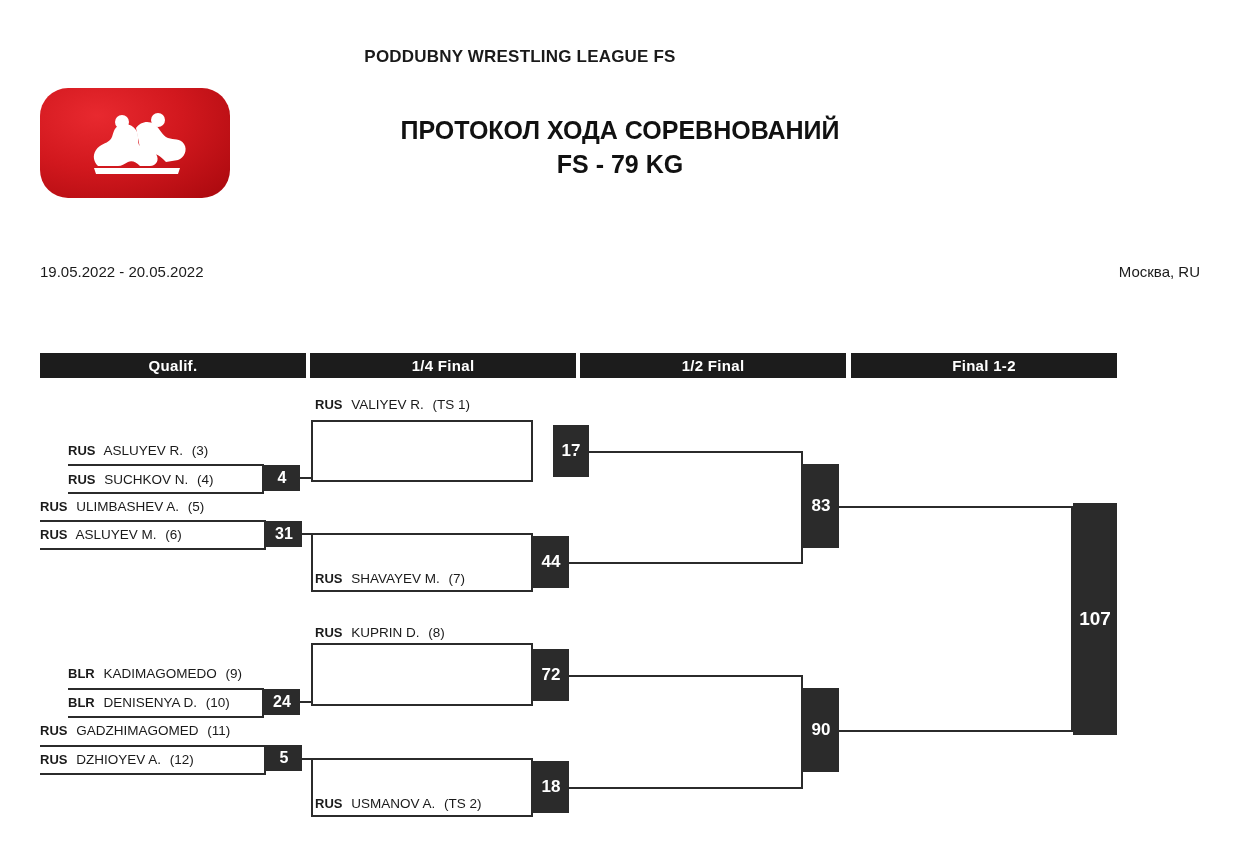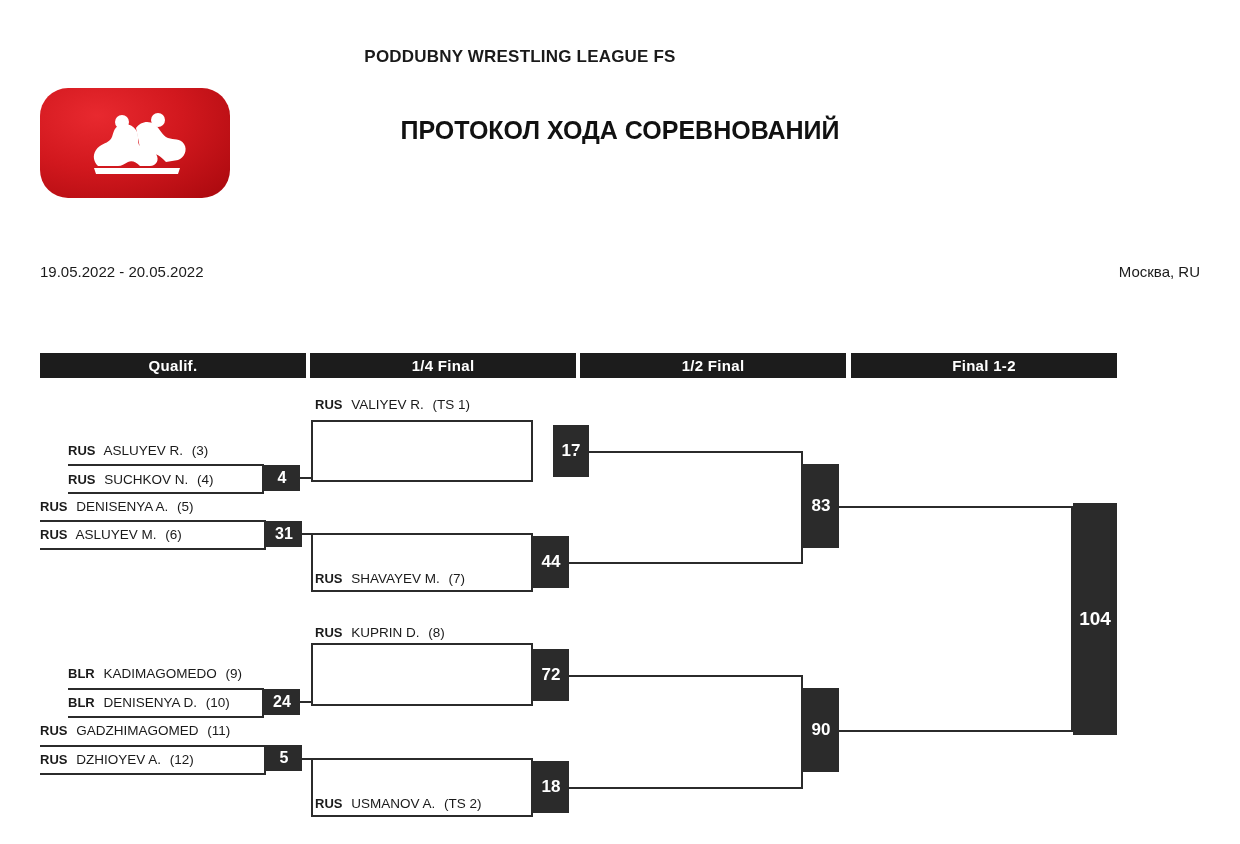--- a/index.html
+++ b/index.html
@@ -149,20 +149,21 @@
       <path d="M96 40 C100 34 108 32 114 36 C120 40 122 48 128 50 C134 52 140 50 144 56 C148 62 144 70 138 72 L126 74 C122 70 118 66 114 66 C110 66 106 68 104 70 L100 60 Z"></path>
       <circle cx="82" cy="34" r="7"></circle>
       <circle cx="118" cy="32" r="7"></circle>
       <path d="M54 80 L140 80 L138 86 L56 86 Z"></path>
     </g>
   </svg>
 </div>
 
 <div class="doc-title">
   <div>ПРОТОКОЛ ХОДА СОРЕВНОВАНИЙ</div>
+  <div class="doc-subtitle">FS - 79 KG</div>
 </div>
 
 <div class="meta-dates">19.05.2022 - 20.05.2022</div>
 <div class="meta-place">Москва, RU</div>
 
 <div class="round-head" id="rh0">Qualif.</div>
 <div class="round-head" id="rh1">1/4 Final</div>
 <div class="round-head" id="rh2">1/2 Final</div>
 <div class="round-head" id="rh3">Final 1-2</div>
 
@@ -183,21 +184,21 @@
   <span>(4)</span>
 </div>
 <div class="line hline" style="left:68px; top:464px; width:196px;"></div>
 <div class="line hline" style="left:68px; top:492px; width:196px;"></div>
 <div class="line vline" style="left:262px; top:464px; height:30px;"></div>
 <div class="score small" style="left:264px; top:465px;">4</div>
 <div class="line hline" style="left:300px; top:477px; width:12px;"></div>
 
 <div class="entry" style="left:40px; top:496px;">
   <span class="nat" style="margin-right: 5px;">RUS</span>
-  <span style="margin-right: 5px;">DENISENYA A.</span>
+  <span style="margin-right: 5px;">ULIMBASHEV A.</span>
   <span>(5)</span>
 </div>
 <div class="entry" style="left:40px; top:524px;">
   <span class="nat" style="margin-right: 5px;">RUS</span>
   <span style="margin-right: 5px;">ASLUYEV M.</span>
   <span>(6)</span>
 </div>
 <div class="line hline" style="left:40px; top:520px; width:226px;"></div>
 <div class="line hline" style="left:40px; top:548px; width:226px;"></div>
 <div class="line vline" style="left:264px; top:520px; height:30px;"></div>
@@ -282,13 +283,13 @@
 <div class="score mid" style="left:533px; top:761px;">18</div>
 
 <div class="line hline" style="left:569px; top:675px; width:234px;"></div>
 <div class="line hline" style="left:569px; top:787px; width:234px;"></div>
 <div class="line vline" style="left:801px; top:675px; height:114px;"></div>
 <div class="score big" style="left:803px; top:688px;">90</div>
 
 <div class="line hline" style="left:839px; top:506px; width:234px;"></div>
 <div class="line hline" style="left:839px; top:730px; width:234px;"></div>
 <div class="line vline" style="left:1071px; top:506px; height:226px;"></div>
-<div class="score huge" style="left:1073px; top:503px;">104</div>
+<div class="score huge" style="left:1073px; top:503px;">107</div>
 
 </body></html>

